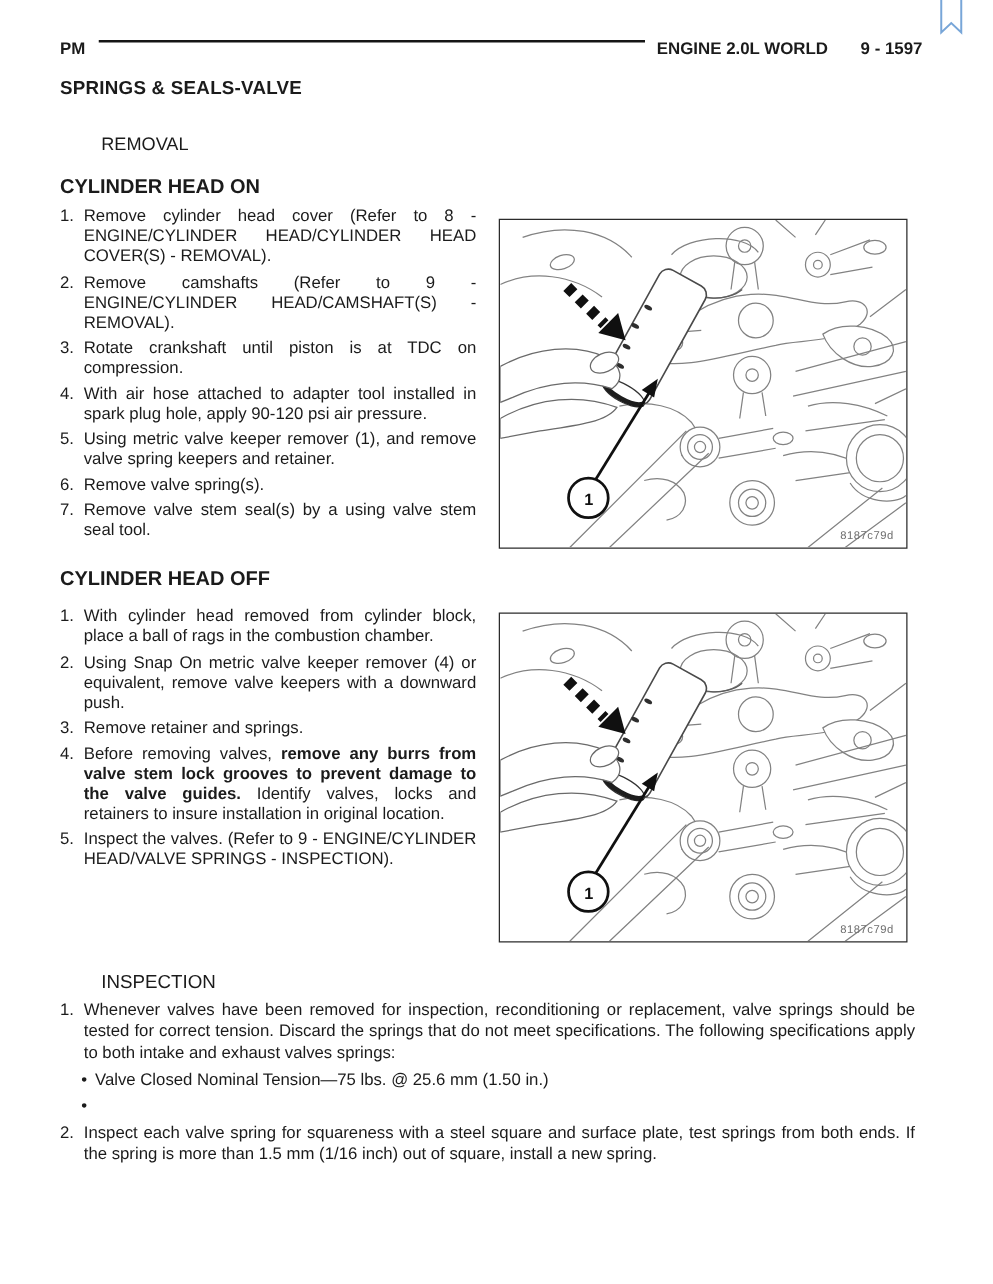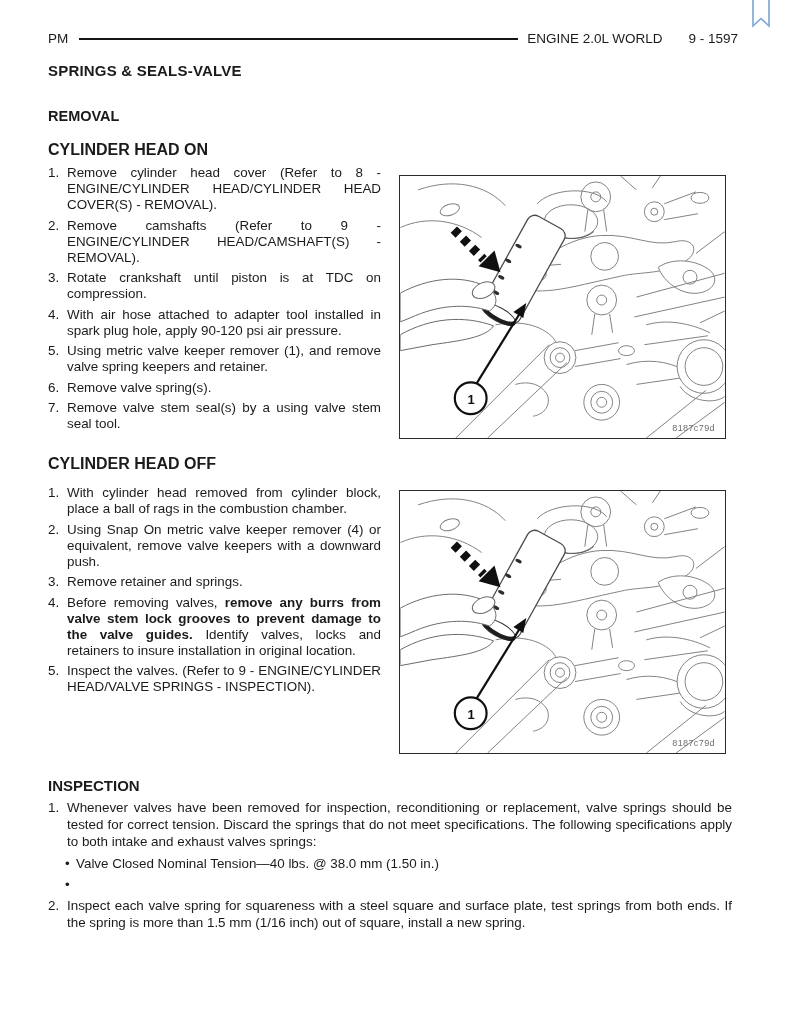--- a/index.html
+++ b/index.html
@@ -4,29 +4,29 @@
 <style>
   * { margin:0; padding:0; box-sizing:border-box; }
   html,body { background:#ffffff; }
   body {
     position:relative; width:794px; height:1027px; overflow:hidden;
     font-family:"Liberation Sans","DejaVu Sans",sans-serif; color:#1b1b1b;
   }
   .abs { position:absolute; }
 
   
-  .page-header { left:48px; top:31px; width:690px; display:flex; align-items:center;
-    font-weight:normal; font-size:13.5px; white-space:nowrap; }
+  .page-header { left:48px; top:31px; width:690px; display:flex; 
+    font-weight:bold; font-size:13.5px; white-space:nowrap; }
   .hdr-rule { flex:1; height:2.4px; background:#151515; margin:1px 9px 0 11px; }
   .hdr-page { margin-left:26px; }
   .bookmark { right:22px; top:-3px; width:22px; height:32px; }
 
   
   .doc-title { left:48px; top:62px; font-size:15px; font-weight:bold; letter-spacing:.2px; }
-  .h-sub     { font-size:14.5px; font-weight:bold; }
+  .h-sub     { font-size:14.5px; font-weight:normal;margin-left:33px; }
   .h-sec     { font-size:16px;   font-weight:bold; }
 
   
   .steps { font-size:13.4px; line-height:16px; }
   .step  { display:flex; margin-bottom:4.5px; }
   .step .num { flex:0 0 19px; }
   .step .txt { flex:1; text-align:justify; }
   .steps-wide { font-size:13.4px; line-height:17px; }
   .steps-wide .step { margin-bottom:5px; }
   .bullet { display:flex; margin:2px 0 4px 17px; }
@@ -217,21 +217,21 @@
 </div>
 
 <div class="abs h-sub" style="left:48px;top:777px;font-size:15px">INSPECTION</div>
 <div class="abs steps-wide" style="left:48px;top:799px;width:684px">
   <div class="step">
       <span class="num">1.</span>
       <span class="txt">Whenever valves have been removed for inspection, reconditioning or replacement, valve springs should be tested for correct tension. Discard the springs that do not meet specifications. The following specifications apply to both intake and exhaust valves springs:</span>
     </div>
   <div class="bullet">
       <span class="dot">•</span>
-      <span>Valve Closed Nominal Tension—40 lbs. @ 38.0 mm (1.50 in.)</span>
+      <span>Valve Closed Nominal Tension—75 lbs. @ 25.6 mm (1.50 in.)</span>
     </div>
   <div class="bullet">
       <span class="dot">•</span>
     </div>
   <div class="step" style="margin-top:3px">
       <span class="num">2.</span>
       <span class="txt">Inspect each valve spring for squareness with a steel square and surface plate, test springs from both ends. If the spring is more than 1.5 mm (1/16 inch) out of square, install a new spring.</span>
     </div>
 </div>
 

